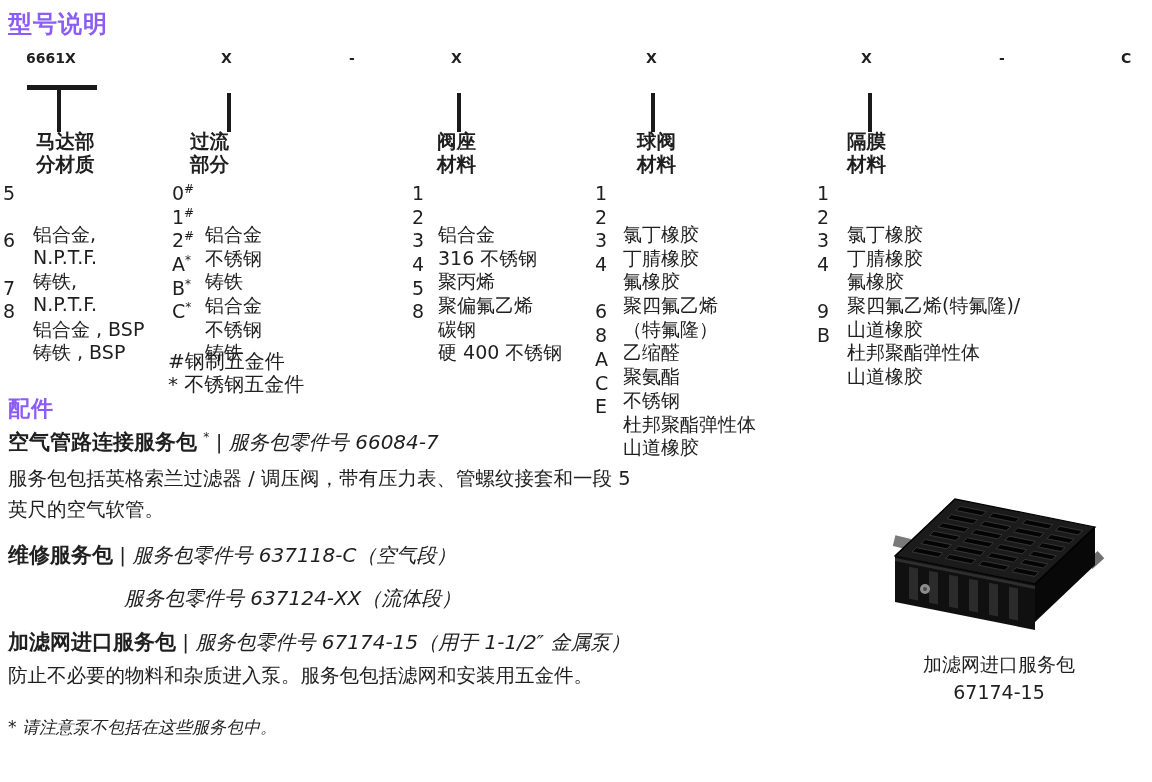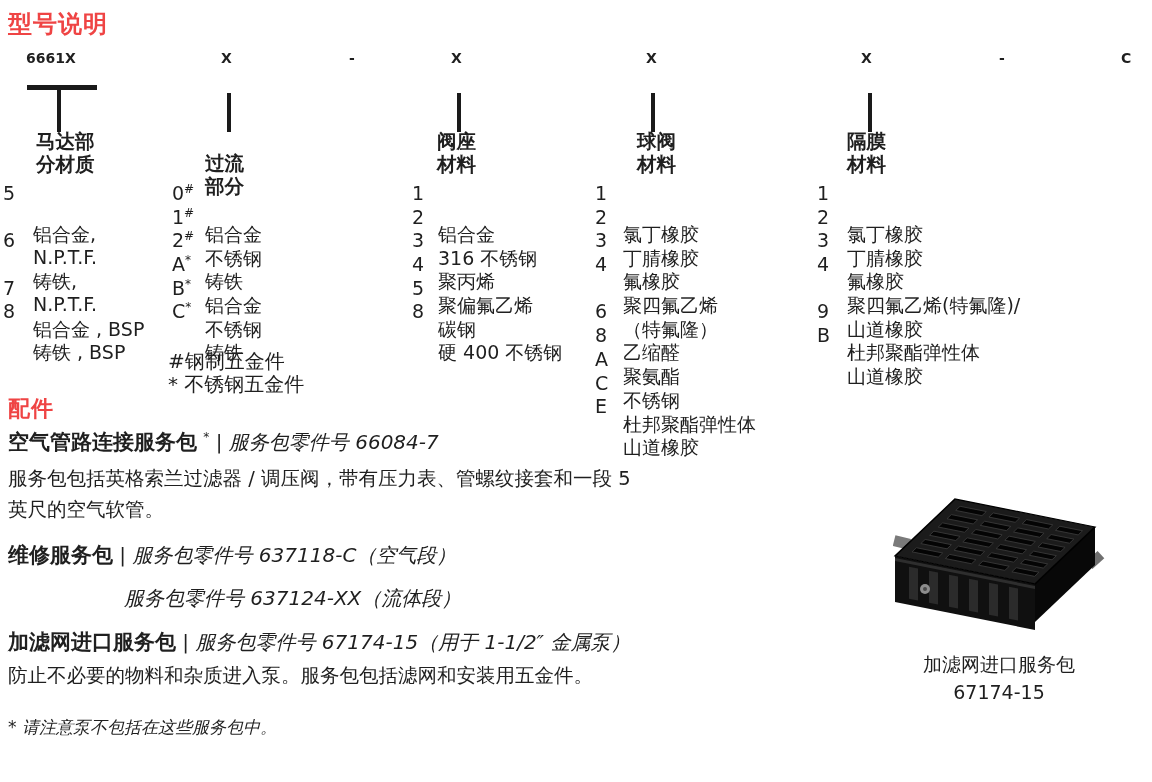--- a/index.html
+++ b/index.html
@@ -2,21 +2,21 @@
 <html><head>
 <meta charset="utf-8">
 <style>
   html,body { margin:0; padding:0; background:#ffffff; }
   .page {
     position:relative; width:1152px; height:782px; background:#ffffff;
     font-family:"DejaVu Sans","Liberation Sans",sans-serif;
     color:#1f1f1f; overflow:hidden;
   }
   .abs { position:absolute; }
-  .red { color:#ef4444; }
+  .red { color:#8b5cf6; }
   .doc-h1 { font-size:24px; font-weight:bold; letter-spacing:1px; }
   .doc-h2 { font-size:22px; font-weight:bold; letter-spacing:1px; }
   .seg { font-size:14px; font-weight:bold; white-space:nowrap; }
   .vline { width:4px; background:#1a1a1a; }
   .hbar { height:5px; background:#1a1a1a; }
   .colhdr { font-size:19.5px; font-weight:bold; line-height:22.5px; white-space:nowrap; }
   .mat-col { font-size:19px; }
   .mat-col .row { display:flex; height:23.7px; align-items:flex-start; }
   .mat-col .code { flex:0 0 30px; white-space:nowrap; }
   .mat-col .lab { white-space:nowrap;margin-top:40px; }
@@ -54,21 +54,21 @@
   <div class="abs vline" style="left:57px;  top:85px; height:47px;"></div>
   <div class="abs vline" style="left:227px; top:93px; height:39px;"></div>
   <div class="abs vline" style="left:457px; top:93px; height:39px;"></div>
   <div class="abs vline" style="left:651px; top:93px; height:39px;"></div>
   <div class="abs vline" style="left:868px; top:93px; height:39px;"></div>
 
   <div class="abs colhdr" style="left:36px; top:131px;">
     <div>马达部</div>
     <div>分材质</div>
   </div>
-  <div class="abs colhdr" style="left:205px; top:131px;margin-top:22px;">
+  <div class="abs colhdr" style="left:190px; top:131px;">
     <div>过流</div>
     <div>部分</div>
   </div>
   <div class="abs colhdr" style="left:437px; top:131px;">
     <div>阀座</div>
     <div>材料</div>
   </div>
   <div class="abs colhdr" style="left:637px; top:131px;">
     <div>球阀</div>
     <div>材料</div>

